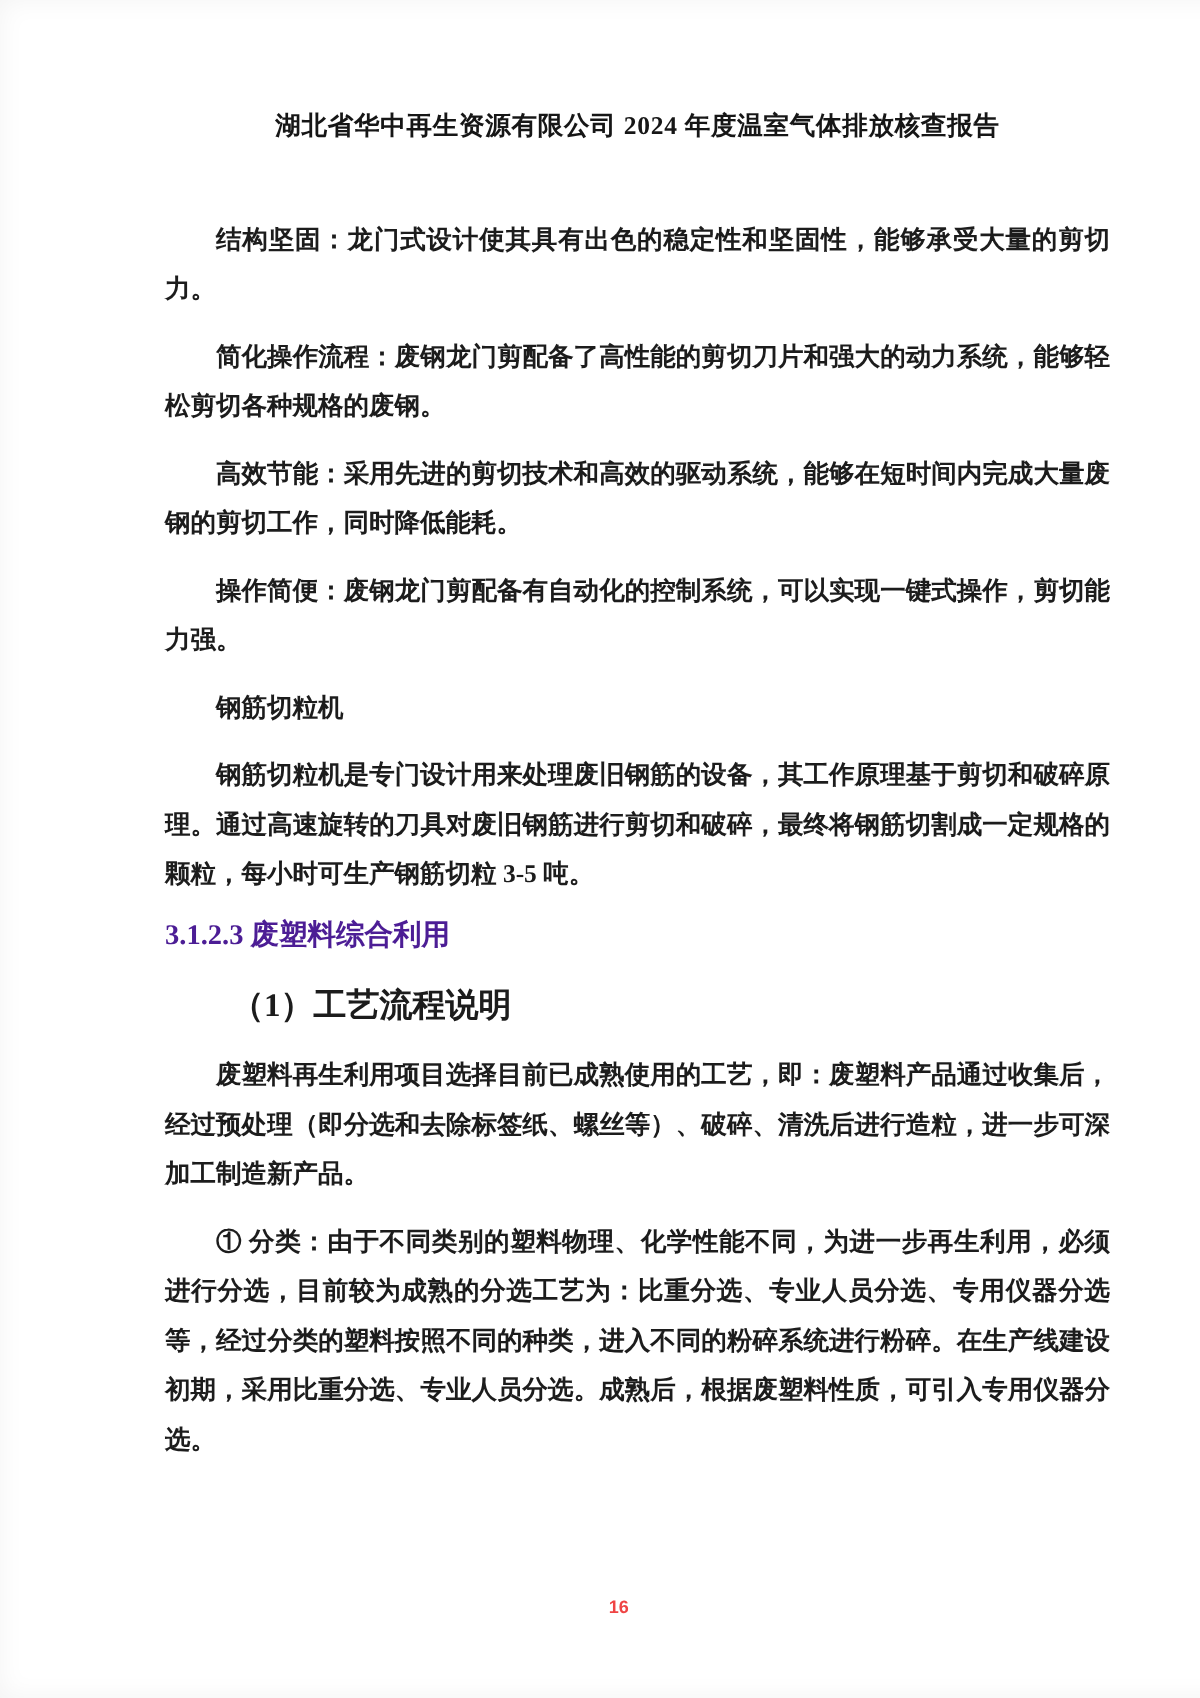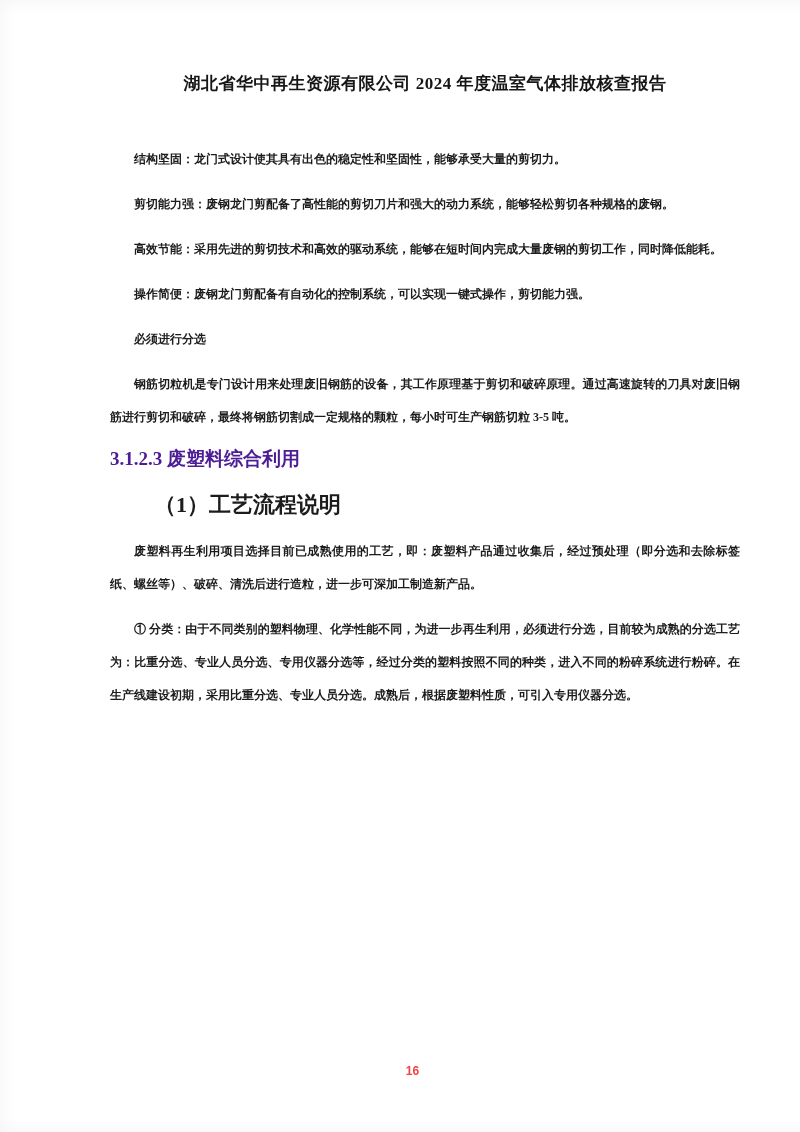--- a/index.html
+++ b/index.html
@@ -27,21 +27,21 @@
     padding-top: 72px;
     margin-bottom: 48px;
     text-align: center;
     font-size: 17px;
     font-weight: 700;
     letter-spacing: 0.5px;
     color: #161616;
   }
   .para {
     margin: 0 0 12px 0;
-    font-size: 12px;
+    font-size: 17px;
     line-height: 33px;
     text-align: justify;
     text-justify: inter-character;
     text-indent: 2em;
     font-weight: 600;
     color: #1c1c1c;
   }
   .section-heading {
     margin: 12px 0 16px 0;
     font-size: 19px;
@@ -72,27 +72,27 @@
 </head>
 <body>
 
 <div class="page">
   <div class="content">
 
     <div class="doc-title">湖北省华中再生资源有限公司 2024 年度温室气体排放核查报告</div>
 
     <p class="para">结构坚固：龙门式设计使其具有出色的稳定性和坚固性，能够承受大量的剪切力。</p>
 
-    <p class="para">剪切能力强：废钢龙门剪配备了高性能的剪切刀片和强大的动力系统，能够轻松剪切各种规格的废钢。</p>
+    <p class="para">简化操作流程：废钢龙门剪配备了高性能的剪切刀片和强大的动力系统，能够轻松剪切各种规格的废钢。</p>
 
     <p class="para">高效节能：采用先进的剪切技术和高效的驱动系统，能够在短时间内完成大量废钢的剪切工作，同时降低能耗。</p>
 
     <p class="para">操作简便：废钢龙门剪配备有自动化的控制系统，可以实现一键式操作，剪切能力强。</p>
 
-    <p class="para">必须进行分选</p>
+    <p class="para">钢筋切粒机</p>
 
 
     <p class="para">钢筋切粒机是专门设计用来处理废旧钢筋的设备，其工作原理基于剪切和破碎原理。通过高速旋转的刀具对废旧钢筋进行剪切和破碎，最终将钢筋切割成一定规格的颗粒，每小时可生产钢筋切粒 3-5 吨。</p>
 
     <h3 class="section-heading">3.1.2.3 废塑料综合利用</h3>
 
     <p class="sub-heading">（1）工艺流程说明</p>
 
     <p class="para">废塑料再生利用项目选择目前已成熟使用的工艺，即：废塑料产品通过收集后，经过预处理（即分选和去除标签纸、螺丝等）、破碎、清洗后进行造粒，进一步可深加工制造新产品。</p>
 

